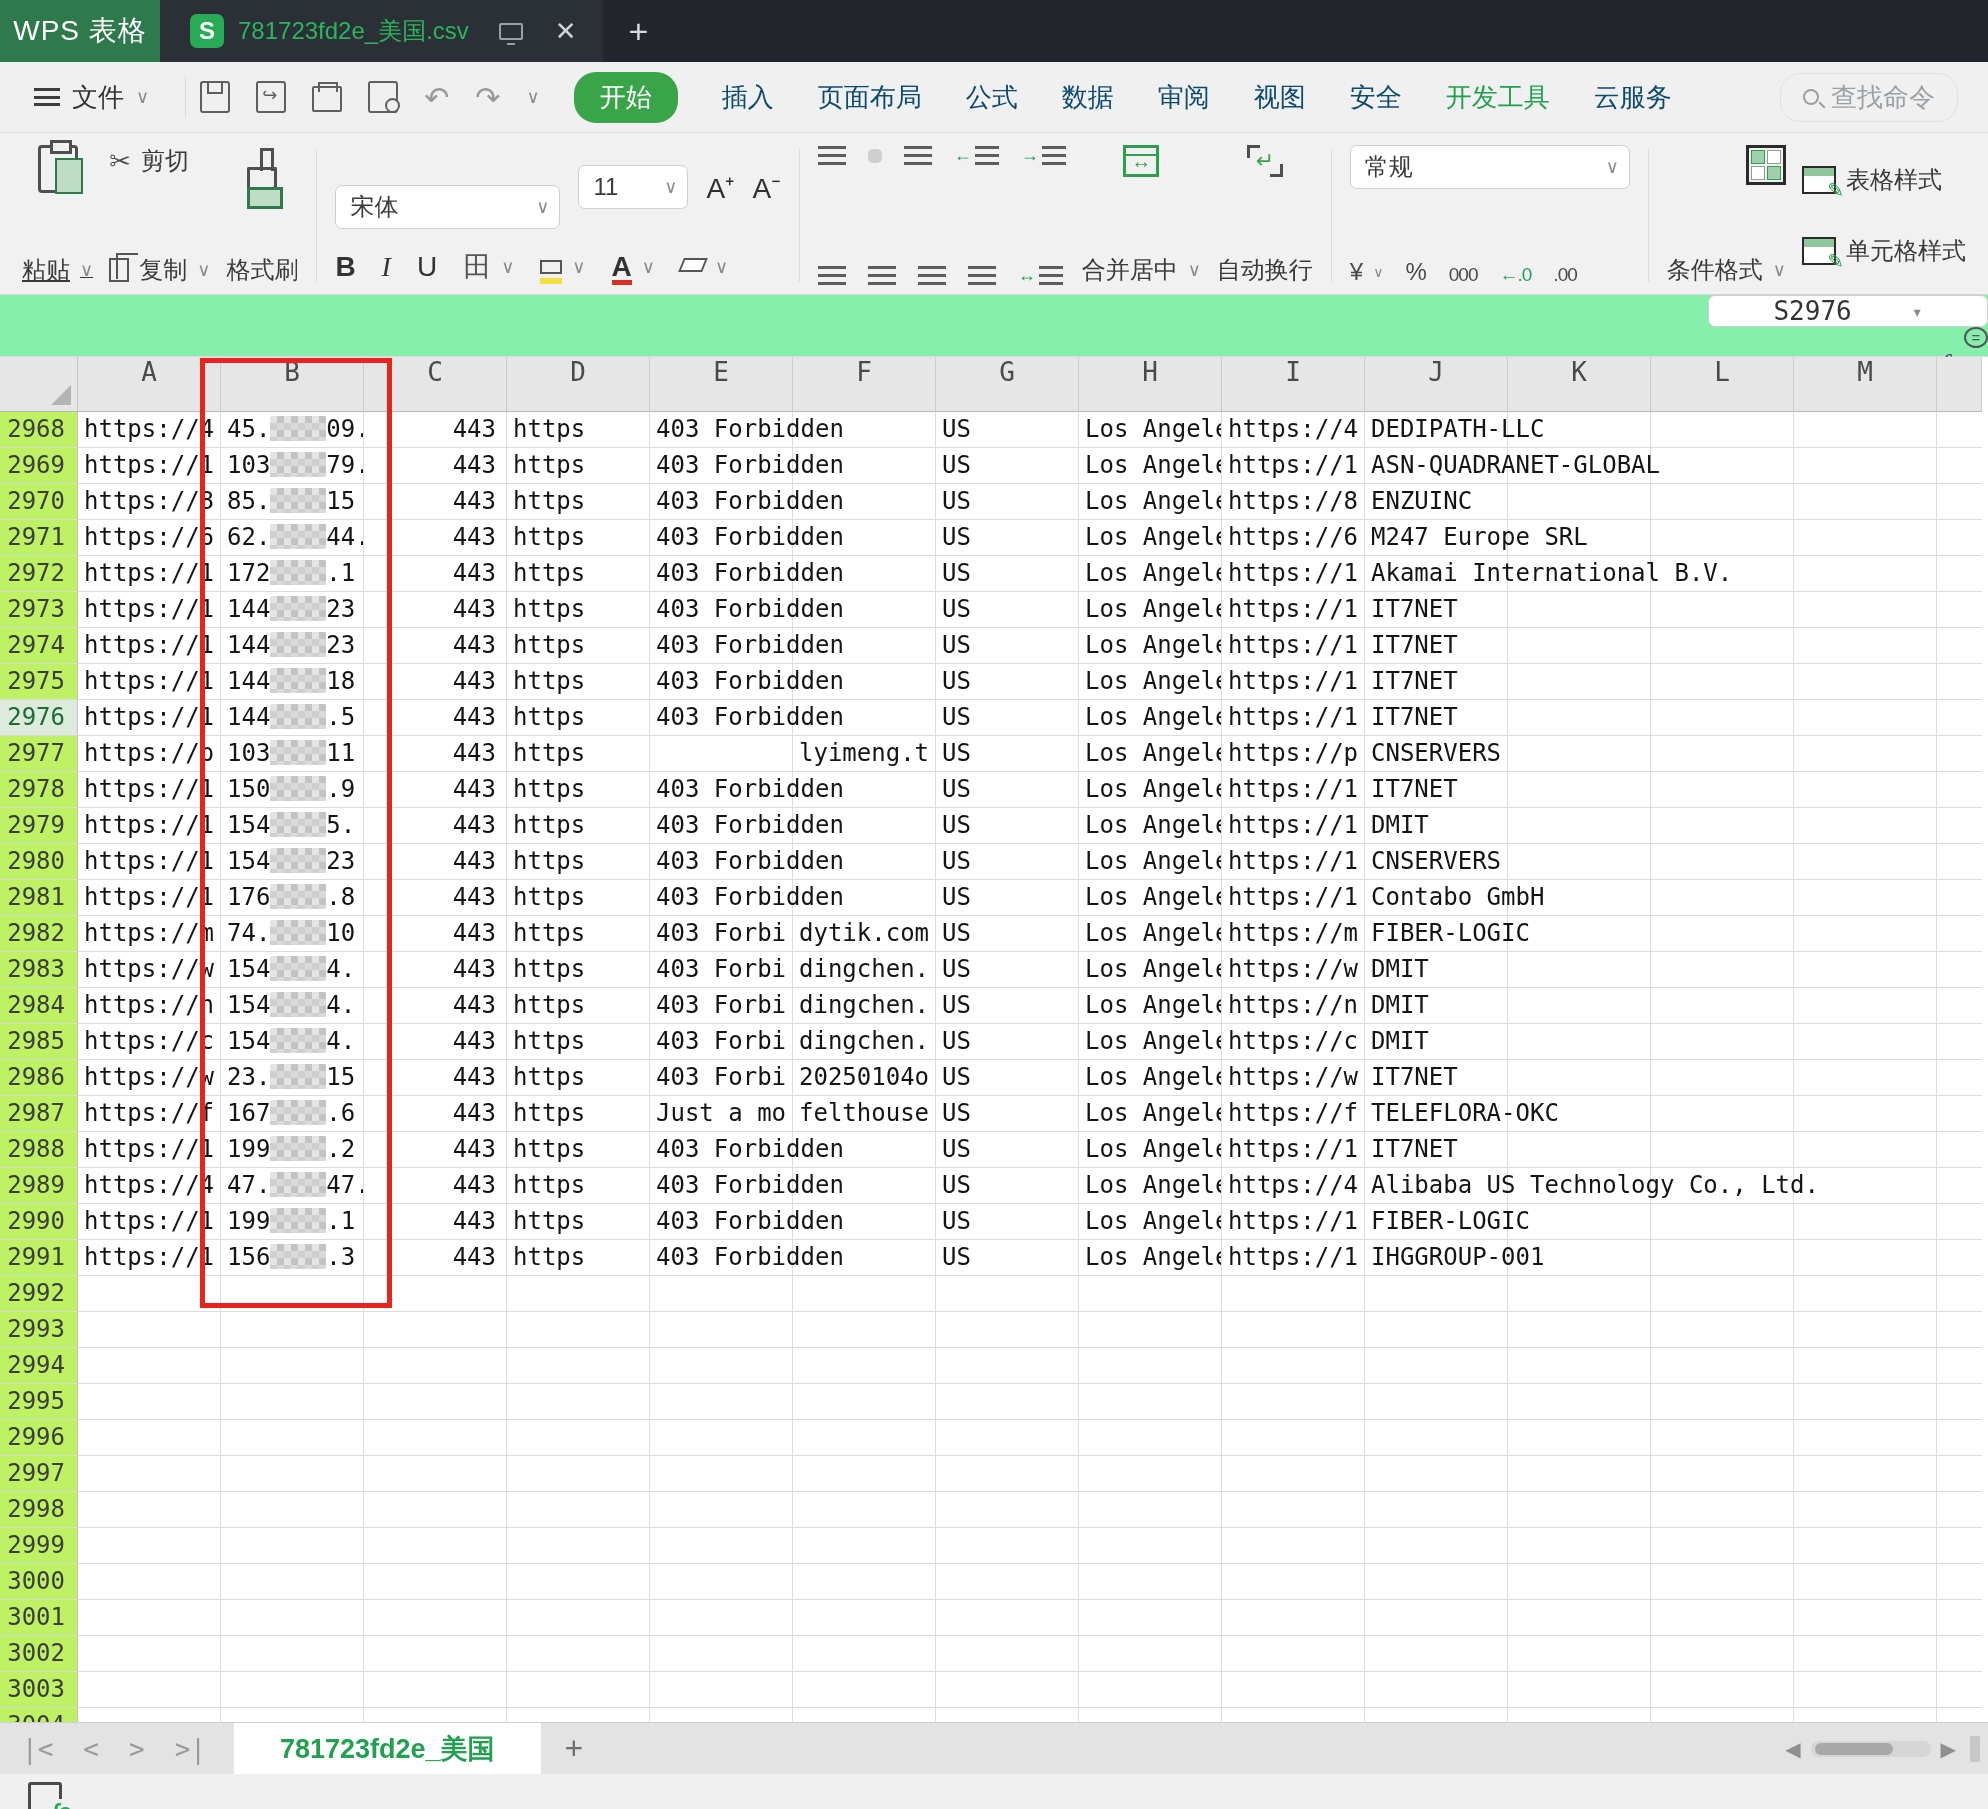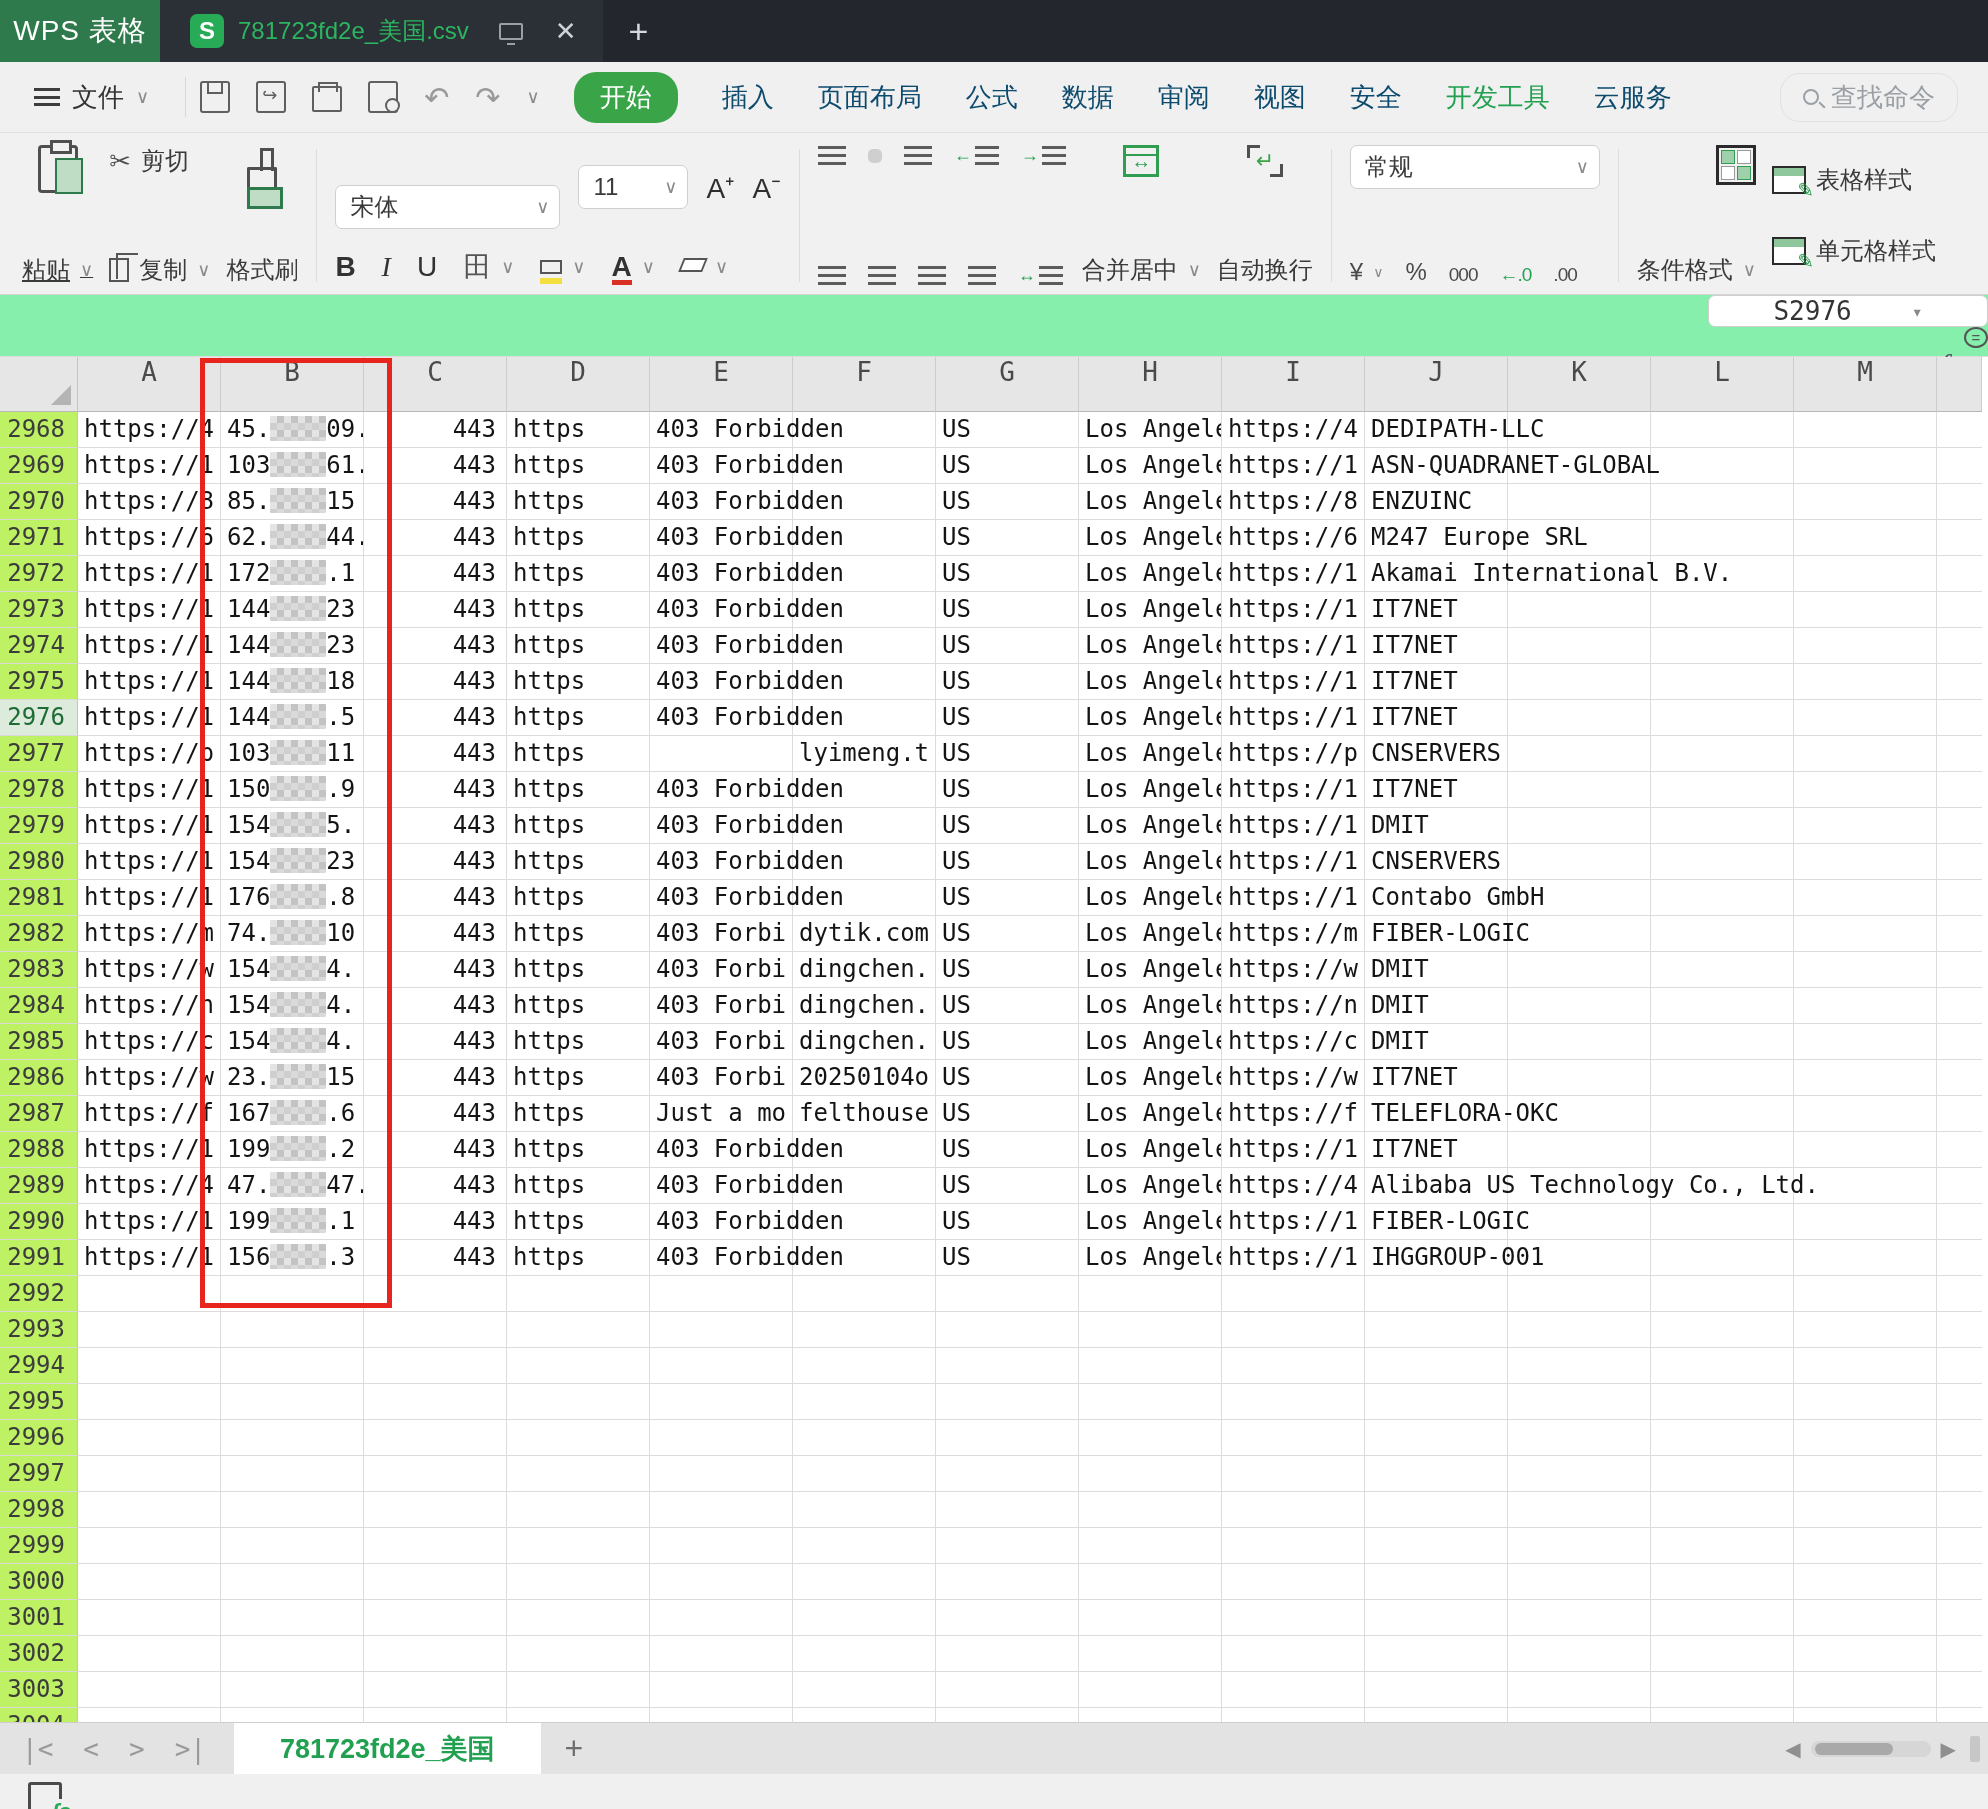--- a/index.html
+++ b/index.html
@@ -292,21 +292,21 @@
         <span class="chev">∨</span>
     </span>
   </div>
   <div class="rgroup" style="align-items:center;">
     <span class="wrapic">↵</span>
     <span class="lbl">自动换行</span>
   </div>
   <span class="rsep"></span>
 
   <div class="rgroup">
-    <span class="select" style="width:250px;">
+    <span class="select" style="width:280px;">
       <span>常规</span>
         <span class="chev">∨</span>
     </span>
     <div class="numbtns">
       <span class="rowbtn">
           <span>¥</span>
           <span class="chev" style="font-size:14px;">∨</span>
         </span>
       <span>%</span>
       <span class="small">000</span>
@@ -384,21 +384,21 @@
         <div class="cell">https://4</div>
         <div class="cell ovf">DEDIPATH-LLC</div>
         <div class="cell"></div>
         <div class="cell"></div>
         <div class="cell"></div>
         <div class="cell fill"></div>
       </div>
       <div class="g-row">
         <div class="rh">2969</div>
         <div class="cell">https://1</div>
-        <div class="cell"><span>103</span><span class="mosaic"></span><span>61.</span></div>
+        <div class="cell"><span>103</span><span class="mosaic"></span><span>79.</span></div>
         <div class="cell num">443</div>
         <div class="cell">https</div>
         <div class="cell ovf">403 Forbidden</div>
         <div class="cell"></div>
         <div class="cell">US</div>
         <div class="cell">Los Angele</div>
         <div class="cell">https://1</div>
         <div class="cell ovf">ASN-QUADRANET-GLOBAL</div>
         <div class="cell"></div>
         <div class="cell"></div>

